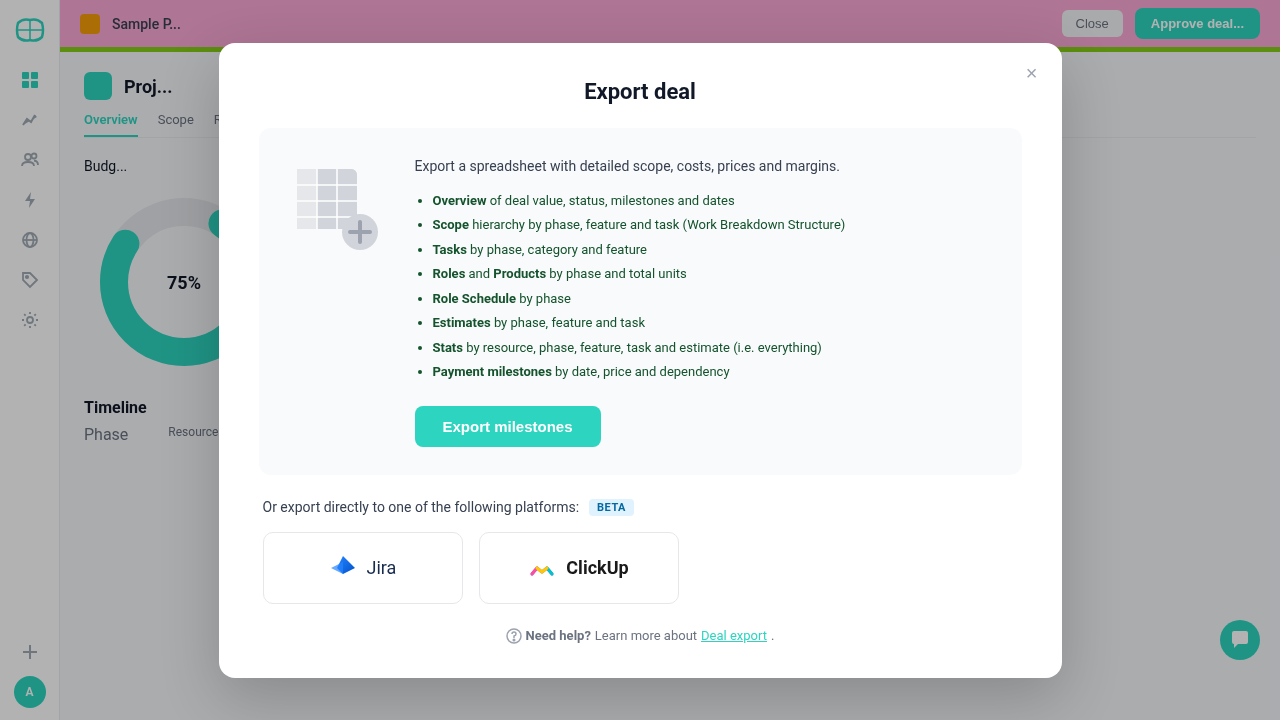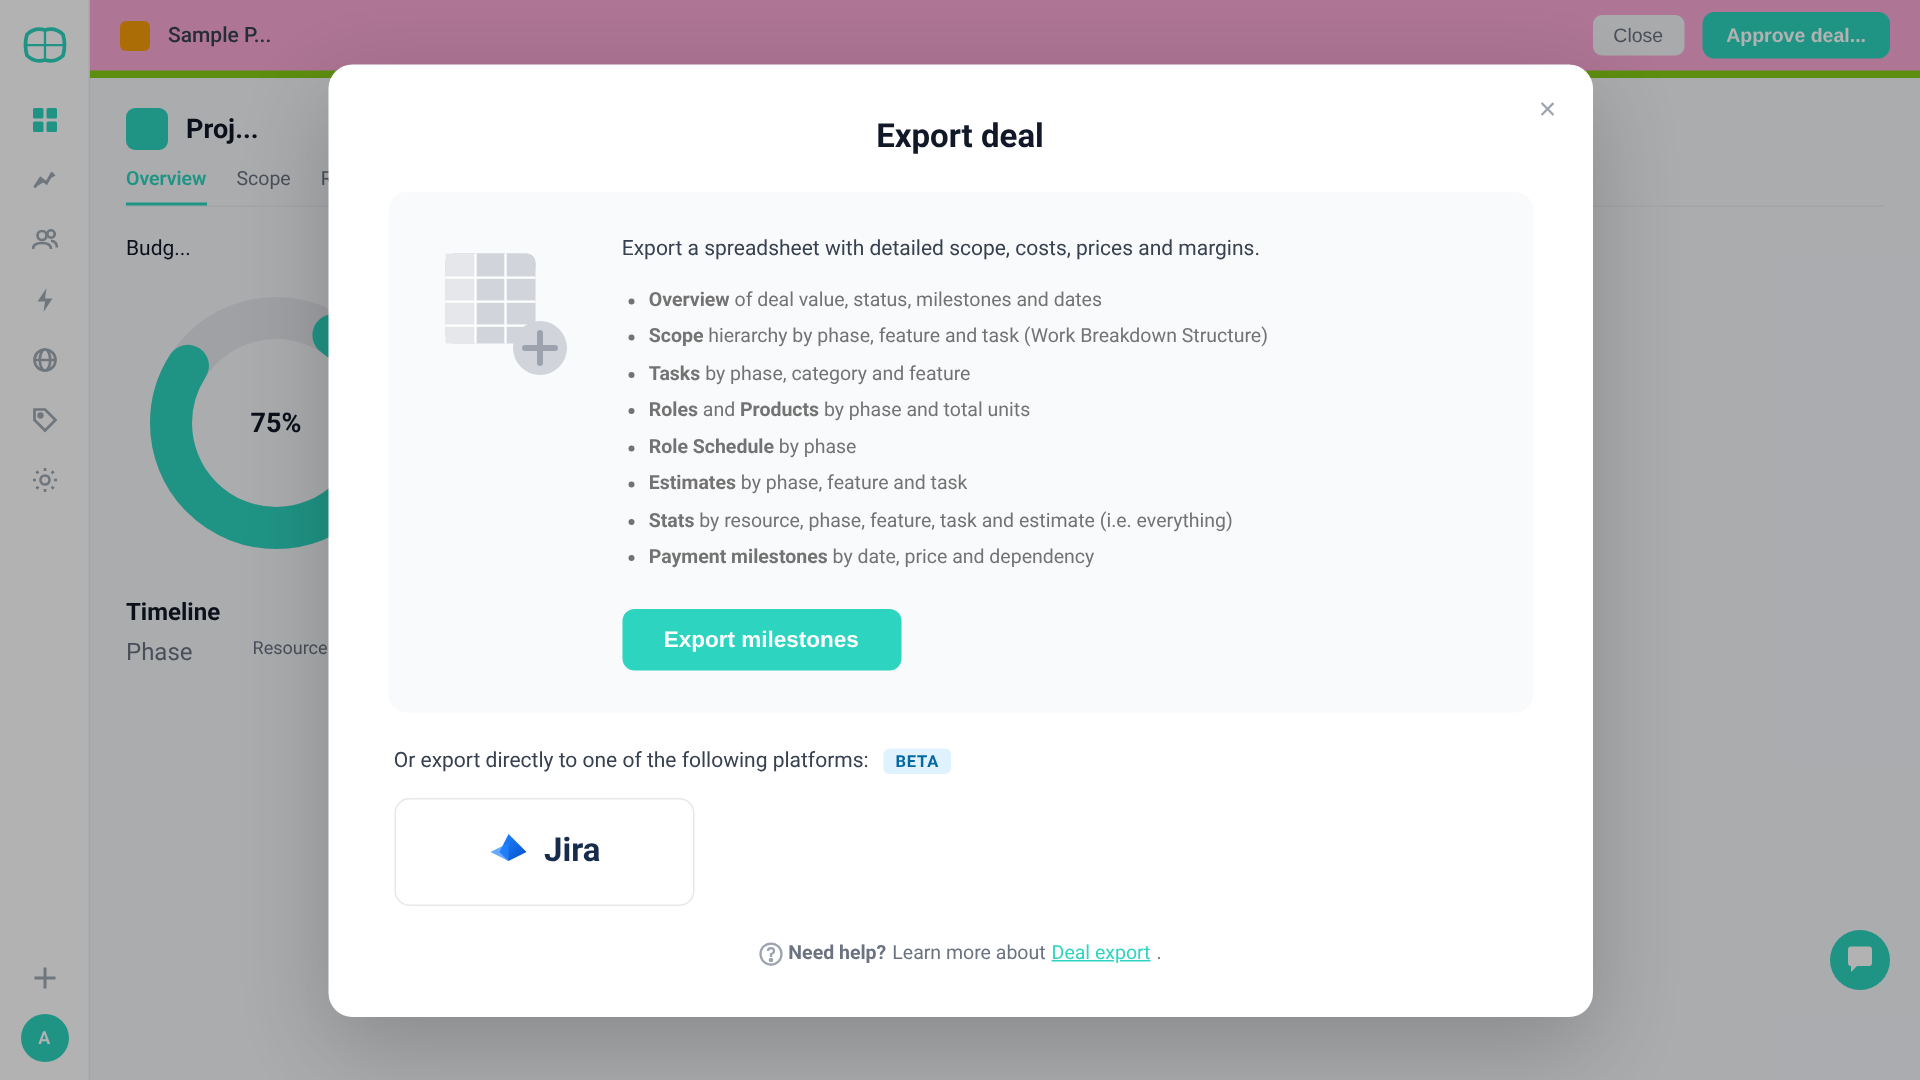--- a/index.html
+++ b/index.html
@@ -234,21 +234,21 @@
     .export-list {
       list-style: disc;
       padding-left: 18px;
       display: flex;
       flex-direction: column;
       gap: 5px;
       margin-bottom: 24px;
     }
     .export-list li {
       font-size: 13px;
-      color: #737373;
+      color: #14532d;
       line-height: 1.5;
     }
     .export-list li strong { font-weight: 700; }
 
     .export-btn {
       background: #2dd4bf;
       color: white;
       border: none;
       border-radius: 8px;
       padding: 12px 28px;
@@ -291,22 +291,22 @@
       border: 1px solid #e5e7eb;
       border-radius: 10px;
       background: #fff;
       display: flex;
       align-items: center;
       justify-content: center;
       cursor: pointer;
       gap: 10px;
     }
     .jira-text {
-      font-size: 22px;
-      font-weight: 700;
+      font-size: 18px;
+      font-weight: 400;
       color: #172b4d;
     }
     .clickup-text {
       font-size: 18px;
       font-weight: 700;
       color: #1a1a1a;
     }
     .help-link { color: #2dd4bf; text-decoration: underline; cursor: pointer; }
 
     
@@ -527,20 +527,29 @@
                 <stop offset="0%" style="stop-color:#2684FF"></stop>
                 <stop offset="100%" style="stop-color:#0052CC"></stop>
               </linearGradient>
             </defs>
             <path d="M14 2 L26 14 L14 20 L8 14 Z" fill="url(#jira-grad)"></path>
             <path d="M14 20 L2 14 L14 8 Z" fill="#2684FF" opacity="0.7"></path>
           </svg>
           <span class="jira-text">Jira</span>
         </div>
 
+        <div class="platform-card">
+          <svg width="28" height="28" viewBox="0 0 28 28">
+            <path d="M4 20 L9 14 L14 18 L19 14 L24 20" fill="none" stroke="#7B68EE" stroke-width="3" stroke-linecap="round" stroke-linejoin="round"></path>
+            <path d="M4 20 L9 14" stroke="#FF4D9E" stroke-width="3" stroke-linecap="round"></path>
+            <path d="M19 14 L24 20" stroke="#00C4CC" stroke-width="3" stroke-linecap="round"></path>
+            <path d="M9 14 L14 18 L19 14" fill="none" stroke="#FFC800" stroke-width="3" stroke-linecap="round" stroke-linejoin="round"></path>
+          </svg>
+          <span class="clickup-text">ClickUp</span>
+        </div>
       </div>
     </div>
 
     <div style="margin-top:24px;text-align:center;font-size:13px;color:#6b7280;display:flex;align-items:center;justify-content:center;gap:4px;">
       <svg width="16" height="16" viewBox="0 0 16 16" fill="none" stroke="#9ca3af" stroke-width="1.5">
         <circle cx="8" cy="8" r="7"></circle>
         <path d="M6 6 Q6 4 8 4 Q10 4 10 6 Q10 7.5 8 8 L8 10"></path>
         <circle cx="8" cy="12" r="0.8" fill="#9ca3af"></circle>
       </svg>
       <span><strong>Need help?</strong></span>

